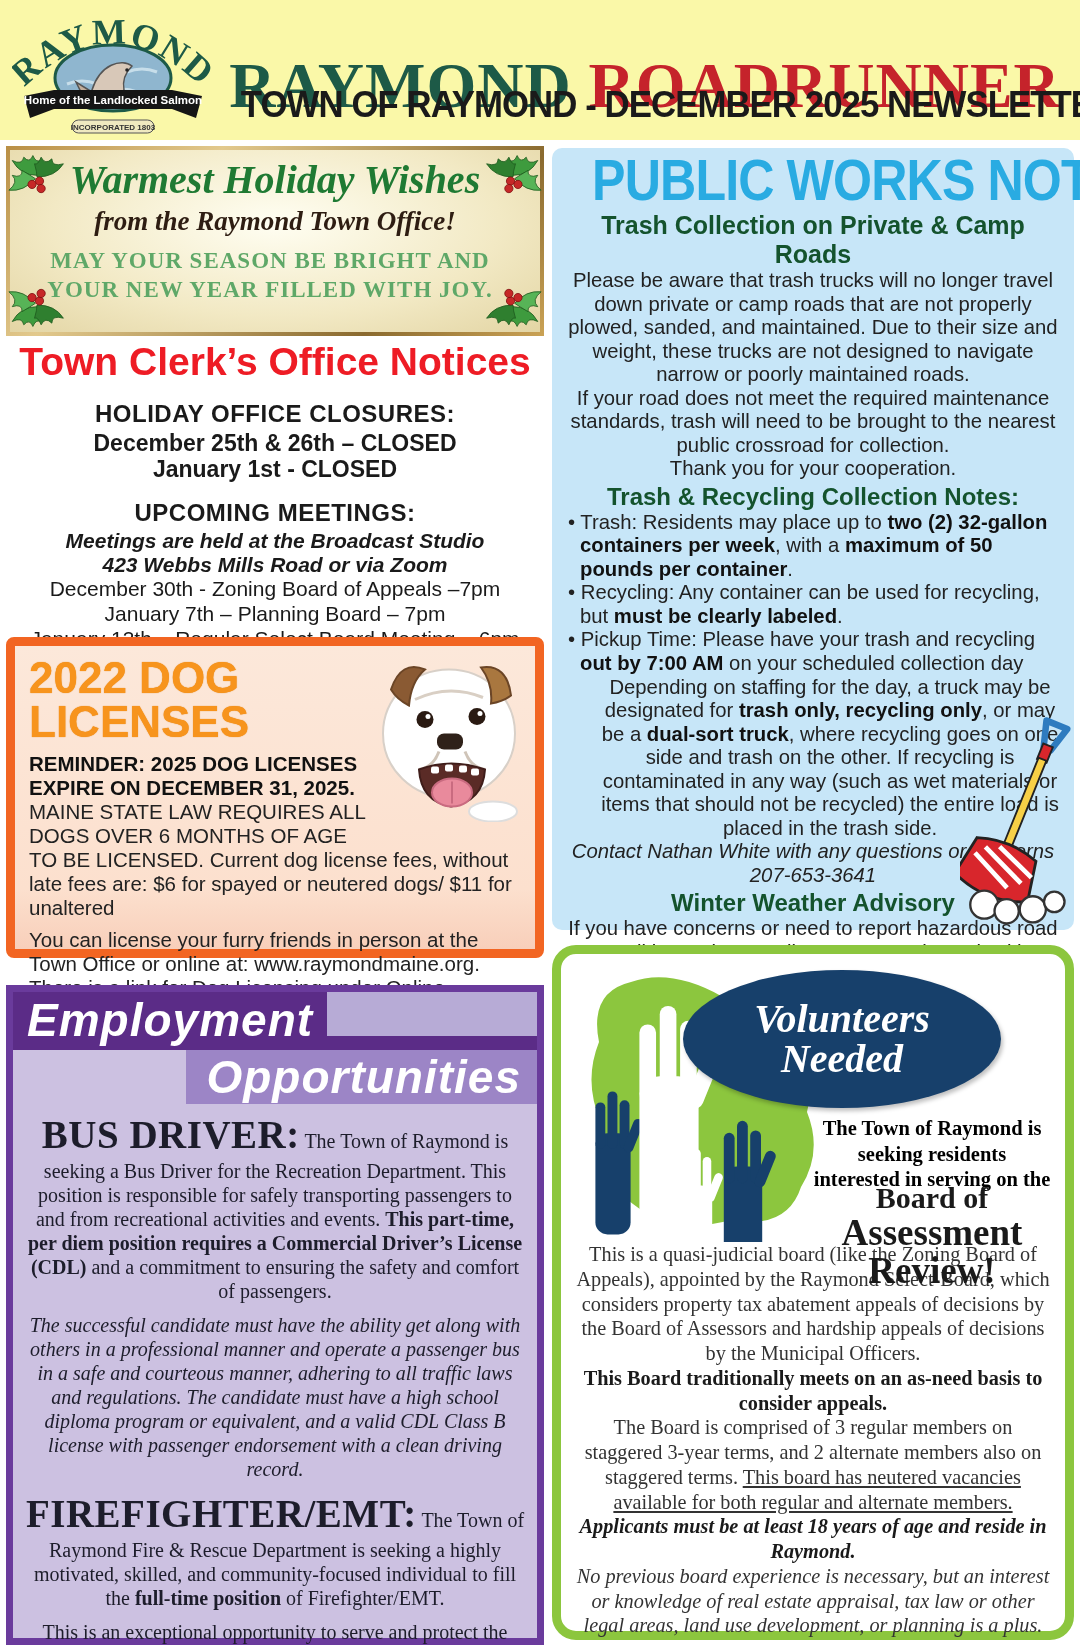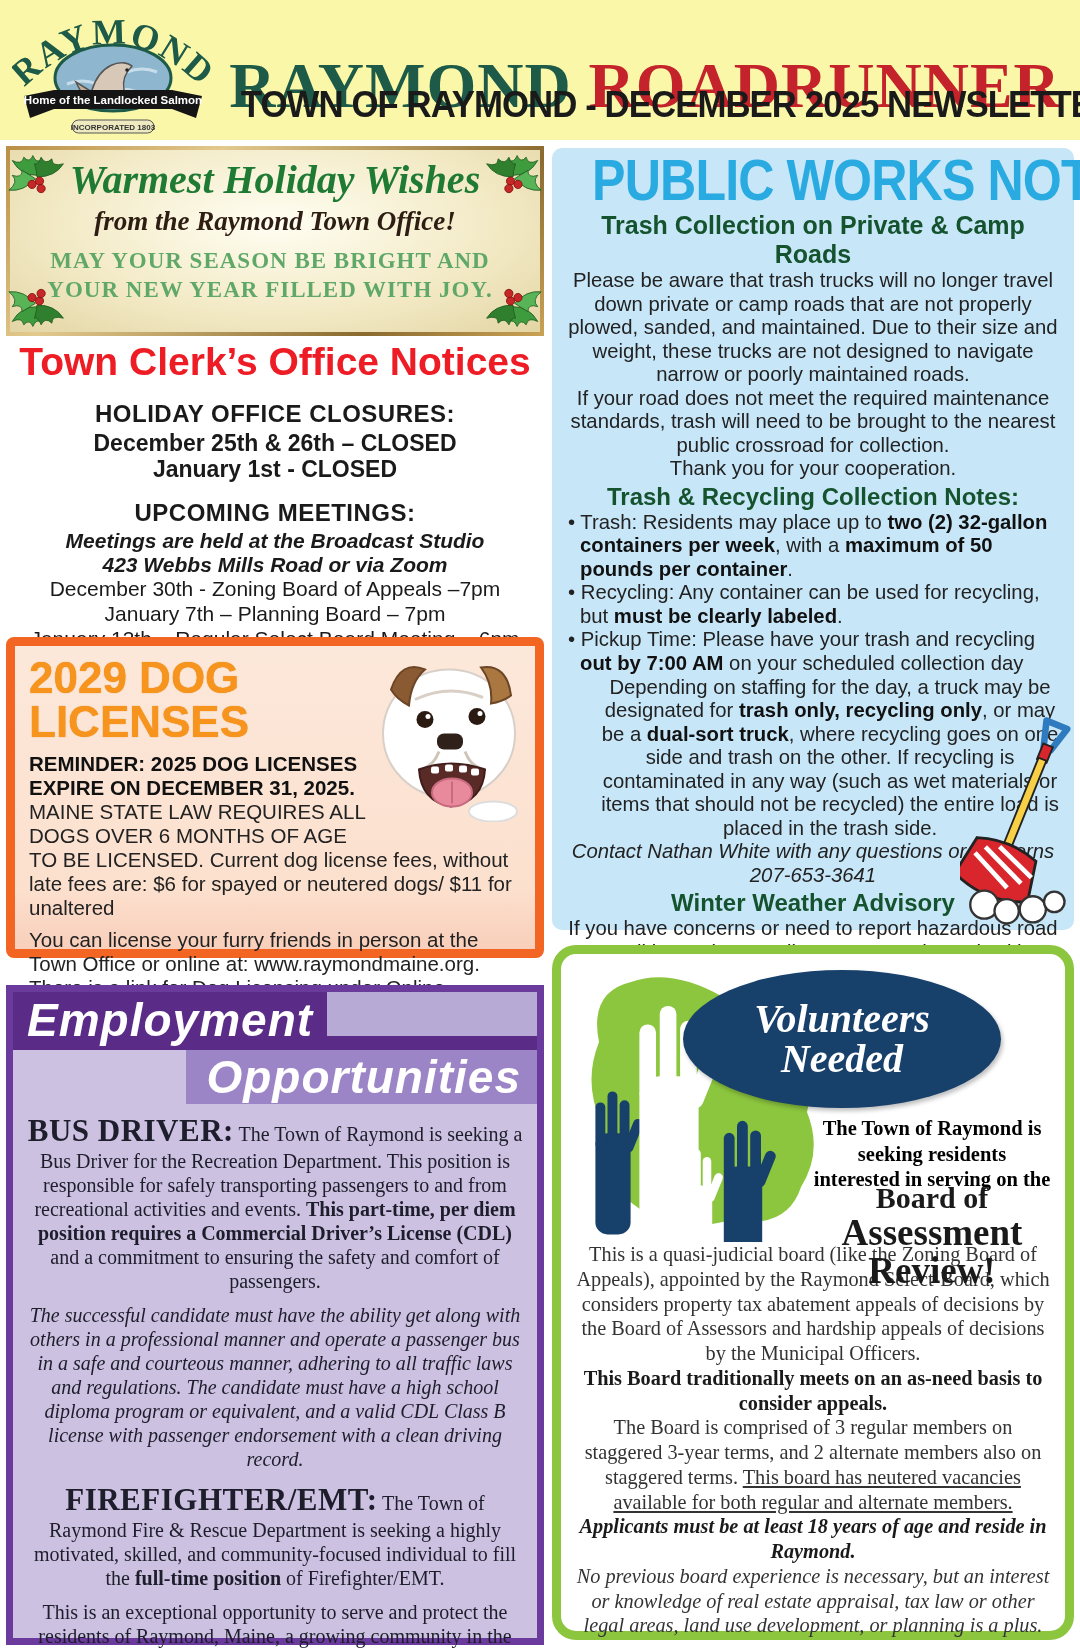--- a/index.html
+++ b/index.html
@@ -67,21 +67,21 @@
   .emp-band1 .lightcorner{position:absolute;right:0;top:0;width:40%;height:76%;background:#B7ABD6;}
   .emp-t1{position:absolute;left:14px;top:1px;color:#fff;font-style:italic;font-weight:bold;
     font-size:46px;letter-spacing:1px;z-index:2;}
   .emp-band2{position:relative;height:54px;background:#CCC1E1;}
   .emp-band2 .band{position:absolute;left:33%;right:0;top:0;height:100%;background:#9C85C6;}
   .emp-t2{position:absolute;right:16px;top:0px;color:#fff;font-style:italic;font-weight:bold;
     font-size:46px;letter-spacing:1px;z-index:2;}
   .emp-body{padding:8px 12px 0 12px;font-family:"Liberation Serif", serif;font-size:20px;
     line-height:1.2;text-align:center;color:#1d1d2b;}
   .emp-body p{margin:0 0 10px 0;}
-  .emp-h{font-weight:bold;font-size:31px;letter-spacing:0.5px;}
+  .emp-h{font-weight:bold;font-size:39px;letter-spacing:0.5px;}
   .emp-b{font-weight:bold;}
   .emp-i{font-style:italic;}
 
   
   .pw{left:552px;top:148px;width:522px;height:782px;box-sizing:border-box;
     background:#C7E6F8;border-radius:10px;padding:4px 10px;text-align:center;position:absolute;}
   .pw-title{color:#29ABE2;font-weight:bold;font-size:57px;line-height:1.0;
     transform:scaleX(0.88);transform-origin:50% 50%;white-space:nowrap;letter-spacing:-1px;}
   .pw-h{font-weight:bold;font-size:25px;color:#14532d;margin-top:2px;}
   .pw p{font-size:20.3px;line-height:1.16;margin:0;color:#222;}
@@ -221,21 +221,21 @@
     <rect x="64" y="78" width="26" height="16" rx="7" fill="#2F2119"></rect>
     <path d="M66 96 Q60 112 46 114 M92 96 Q98 112 112 114" stroke="#cfc4b8" stroke-width="3" fill="none"></path>
     <path d="M46 114 Q78 102 112 114 Q110 146 78 151 Q48 146 46 114Z" fill="#5A2B26" stroke="#3f1d1a" stroke-width="2"></path>
     <rect x="58" y="111" width="8" height="7" rx="2" fill="#fff"></rect>
       <rect x="72" y="109" width="8" height="7" rx="2" fill="#fff"></rect>
     <rect x="86" y="110" width="8" height="7" rx="2" fill="#fff"></rect>
       <rect x="98" y="113" width="8" height="7" rx="2" fill="#fff"></rect>
     <ellipse cx="79" cy="137" rx="20" ry="14" fill="#E98A9C" stroke="#c96b80" stroke-width="2"></ellipse>
     <path d="M79 126 L79 148" stroke="#c96b80" stroke-width="2"></path>
   </svg>
-  <div class="dog-title">2029 DOG LICENSES</div>
+  <div class="dog-title">2022 DOG LICENSES</div>
   <p class="dog-p">
     <span class="b">REMINDER: 2025 DOG LICENSES EXPIRE ON DECEMBER 31, 2025.</span>
     <span> MAINE STATE LAW REQUIRES ALL DOGS OVER 6 MONTHS OF AGE TO BE LICENSED.</span>
     <span> Current dog license fees, without late fees are:</span>
     <span> $6 for spayed or neutered dogs/ $11 for unaltered</span>
   </p>
   <p class="dog-p">You can license your furry friends in person at the Town Office or online at: www.raymondmaine.org. There is a link for Dog Licensing under Online Transactions&gt; Animal Welfare on the right-hand column of the home page.</p>
   <div class="dog-deadline">DEADLINE FOR IS RENEWAL JANUARY 31, 2026</div>
   <div class="dog-latefee">Renewals after this date will incur a $25 late fee</div>
 </div>

